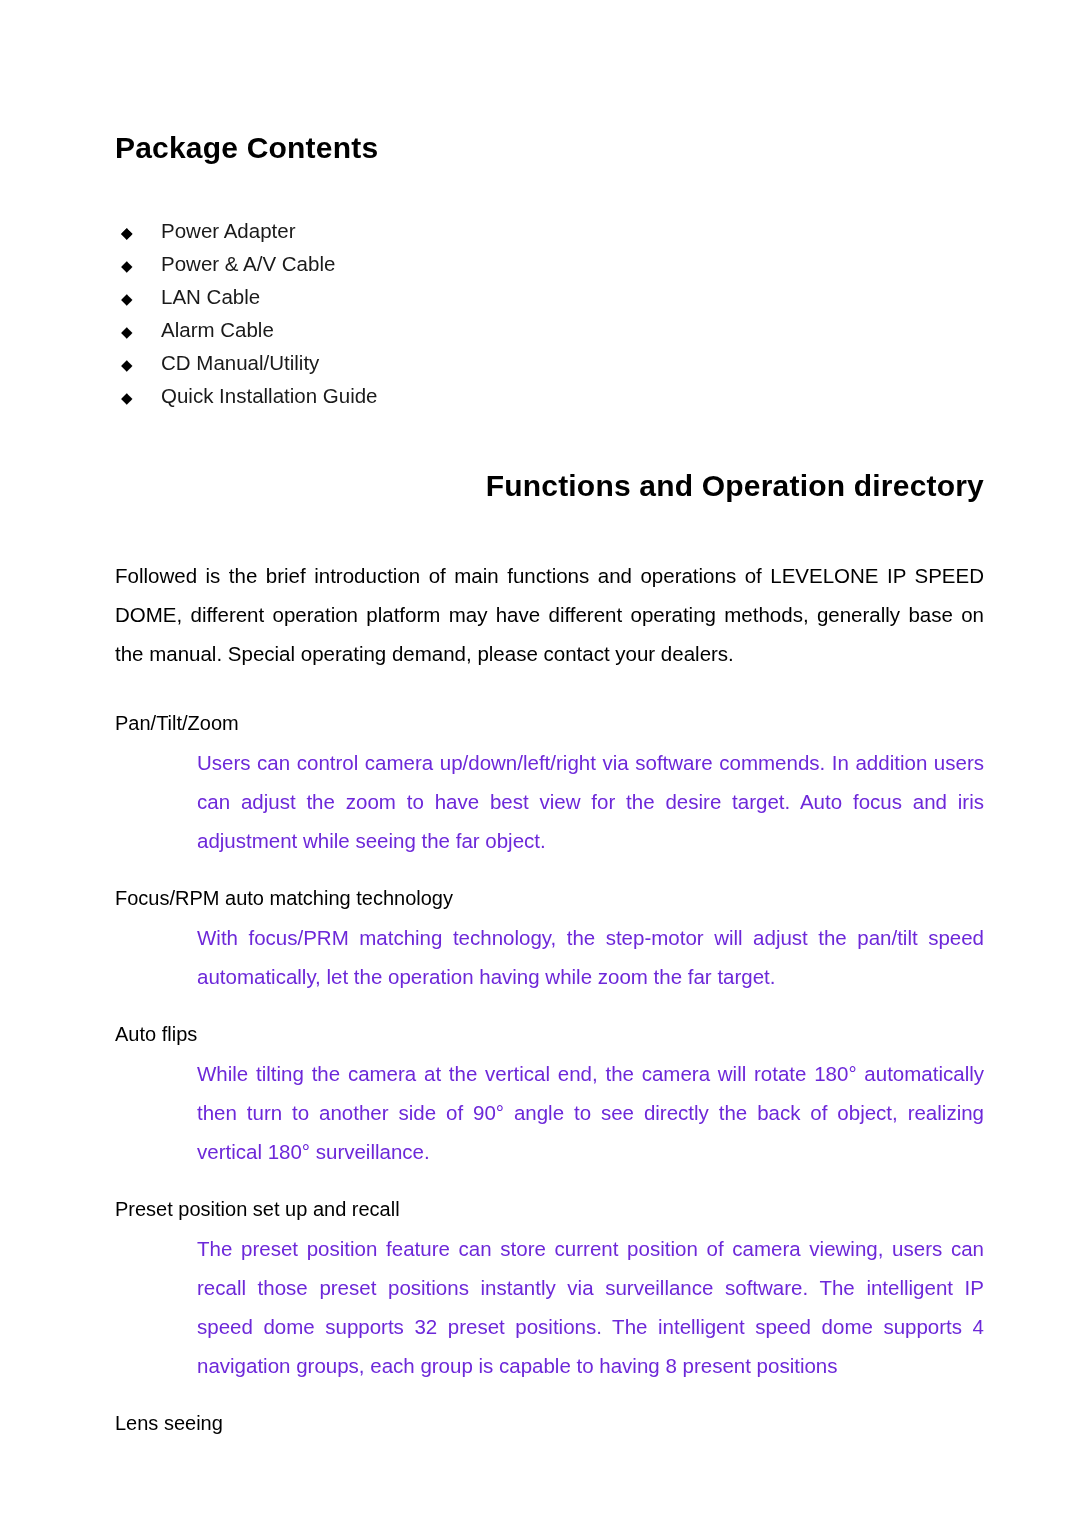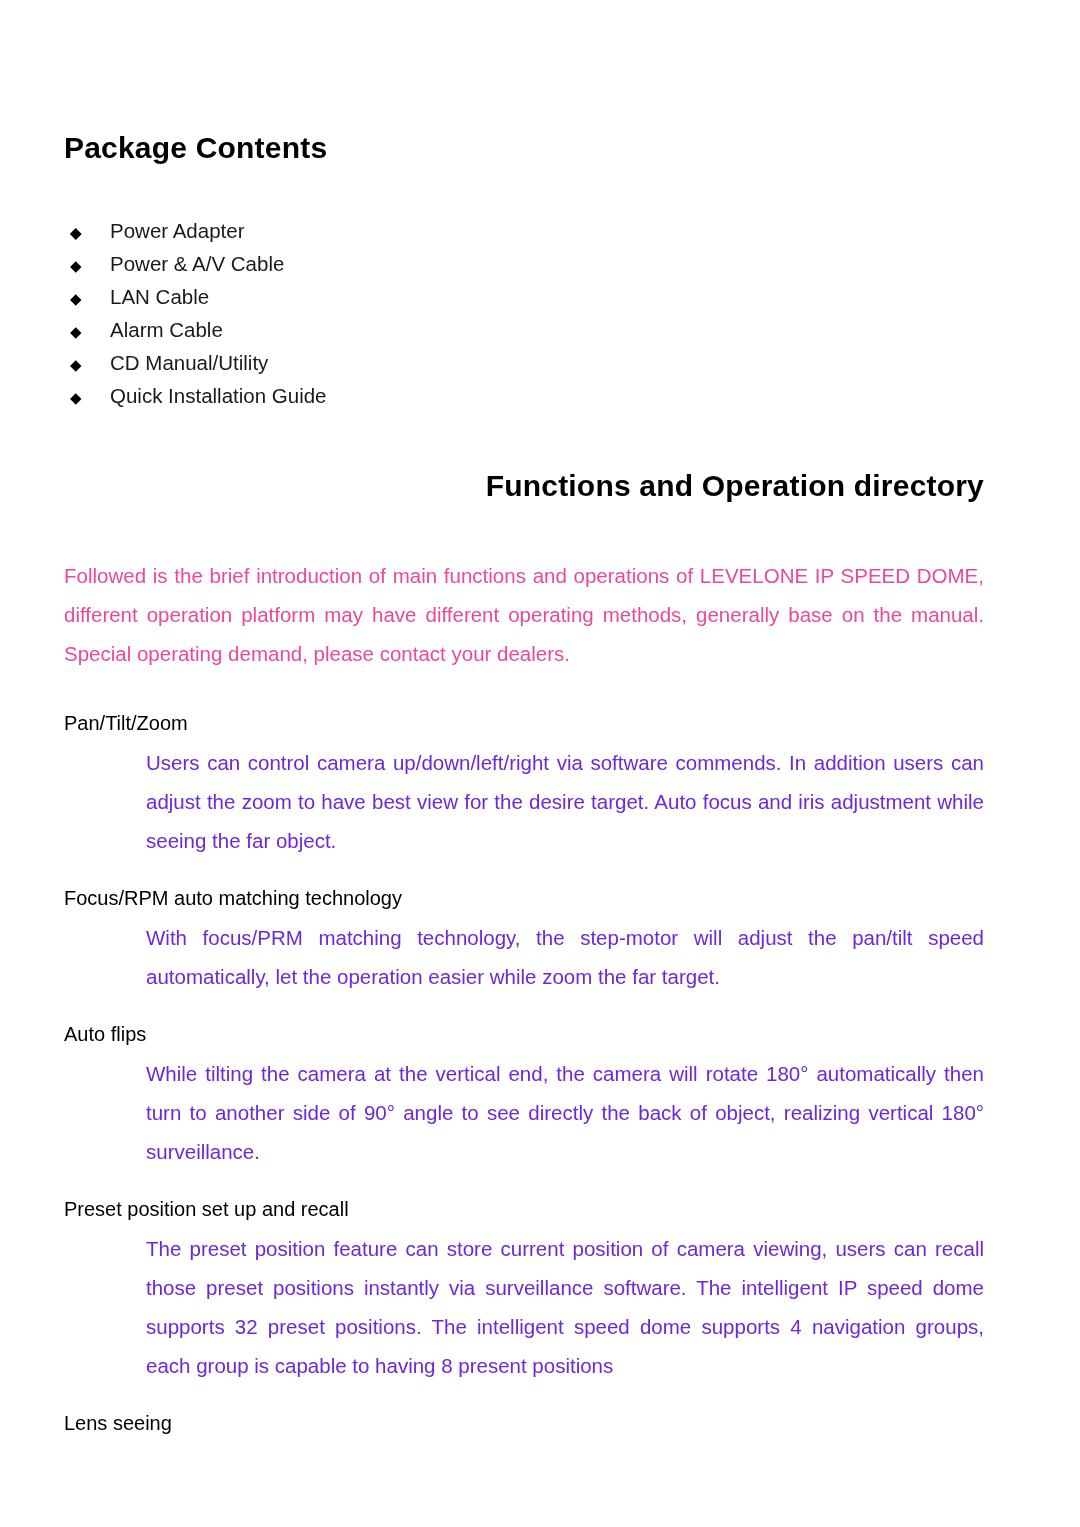--- a/index.html
+++ b/index.html
@@ -12,21 +12,21 @@
     height: 1527px;
     font-family: "Liberation Sans", sans-serif;
     color: #000000;
     -webkit-font-smoothing: antialiased;
   }
   .page {
     position: relative;
     width: 1080px;
     height: 1527px;
     box-sizing: border-box;
-    padding: 130px 96px 0 64px;
+    padding: 130px 96px 0 115px;
   }
   h1.section-title {
     font-size: 30px;
     font-weight: bold;
     margin: 0;
     letter-spacing: 0.2px;
     line-height: 1.2;
   }
   .bullet-list {
     margin: 48px 0 0 0;
@@ -52,21 +52,21 @@
   h1.section-title.second {
     margin-top: 56px;
     text-align: right;
   }
   p.intro {
     font-size: 20.5px;
     line-height: 39px;
     margin: 52px 0 0 0;
     text-align: justify;
     text-justify: inter-word;
-    color: #ec4899;
+    color: #000000;
   }
   .feature {
     margin-top: 22px;
   }
   .feature h2 {
     font-size: 20px;
     font-weight: normal;
     margin: 0 0 4px 0;
     line-height: 32px;
   }
@@ -107,21 +107,21 @@
 
   <p class="intro">Followed is the brief introduction of main functions and operations of LEVELONE IP SPEED DOME, different operation platform may have different operating methods, generally base on the manual. Special operating demand, please contact your dealers.</p>
 
   <div class="feature">
     <h2>Pan/Tilt/Zoom</h2>
     <p>Users can control camera up/down/left/right via software commends. In addition users can adjust the zoom to have best view for the desire target. Auto focus and iris adjustment while seeing the far object.</p>
   </div>
 
   <div class="feature">
     <h2>Focus/RPM auto matching technology</h2>
-    <p>With focus/PRM matching technology, the step-motor will adjust the pan/tilt speed automatically, let the operation easier while zoom the far target.</p>
+    <p>With focus/PRM matching technology, the step-motor will adjust the pan/tilt speed automatically, let the operation having while zoom the far target.</p>
   </div>
 
   <div class="feature">
     <h2>Auto flips</h2>
     <p>While tilting the camera at the vertical end, the camera will rotate 180° automatically then turn to another side of 90° angle to see directly the back of object, realizing vertical 180° surveillance.</p>
   </div>
 
   <div class="feature">
     <h2>Preset position set up and recall</h2>
     <p>The preset position feature can store current position of camera viewing, users can recall those preset positions instantly via surveillance software. The intelligent IP speed dome supports 32 preset positions. The intelligent speed dome supports 4 navigation groups, each group is capable to having 8 present positions</p>

